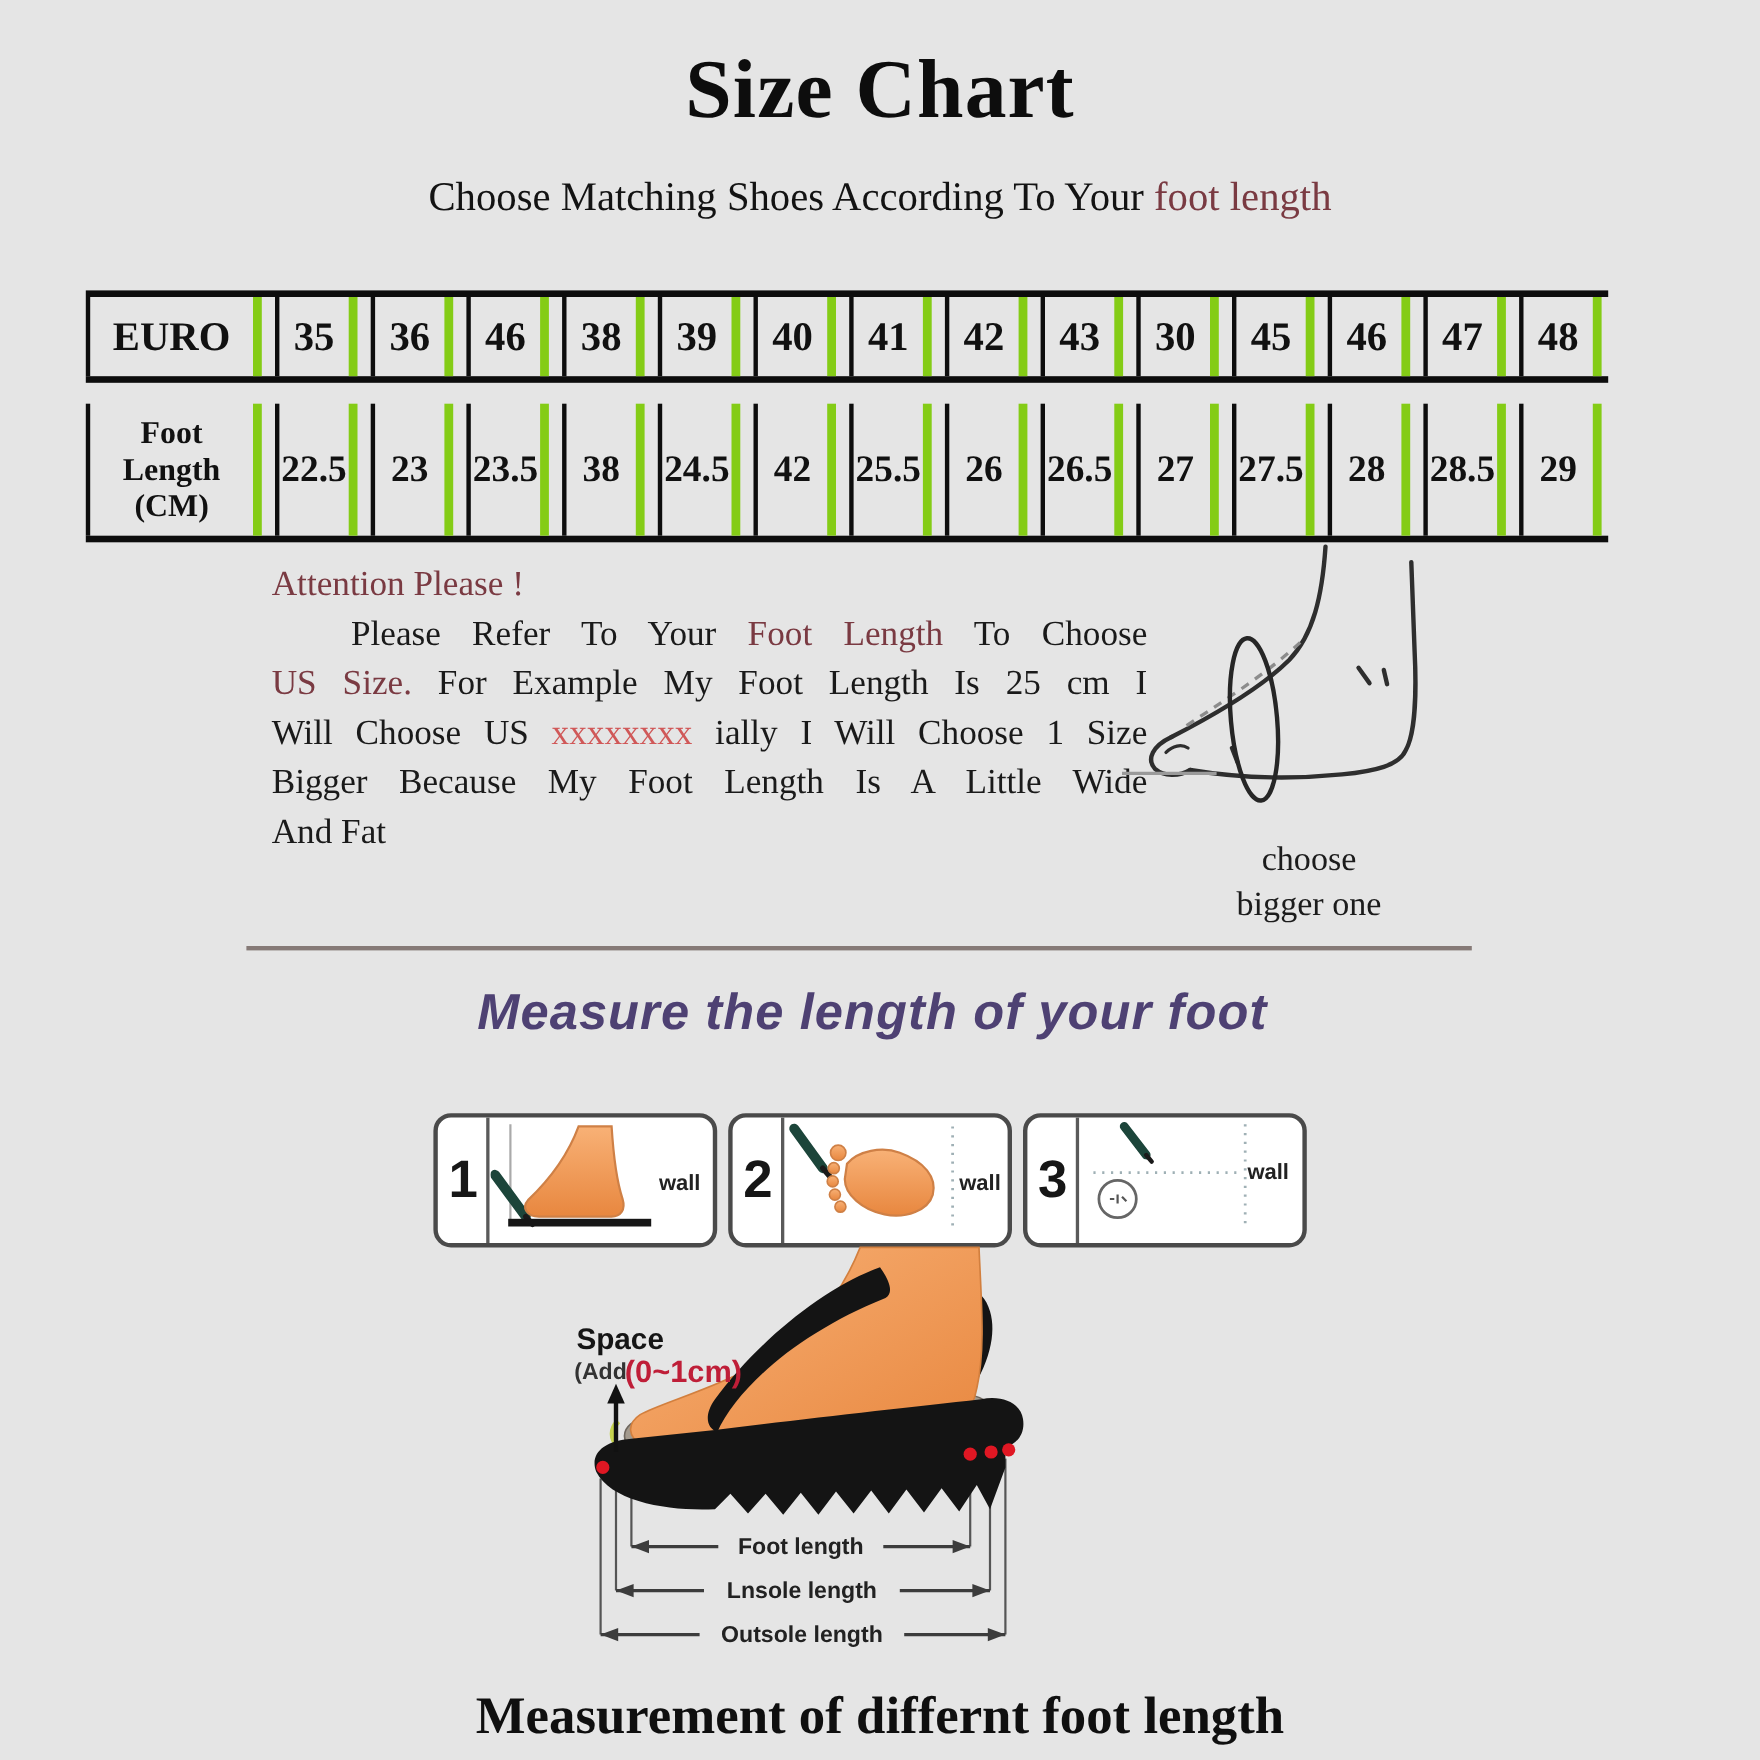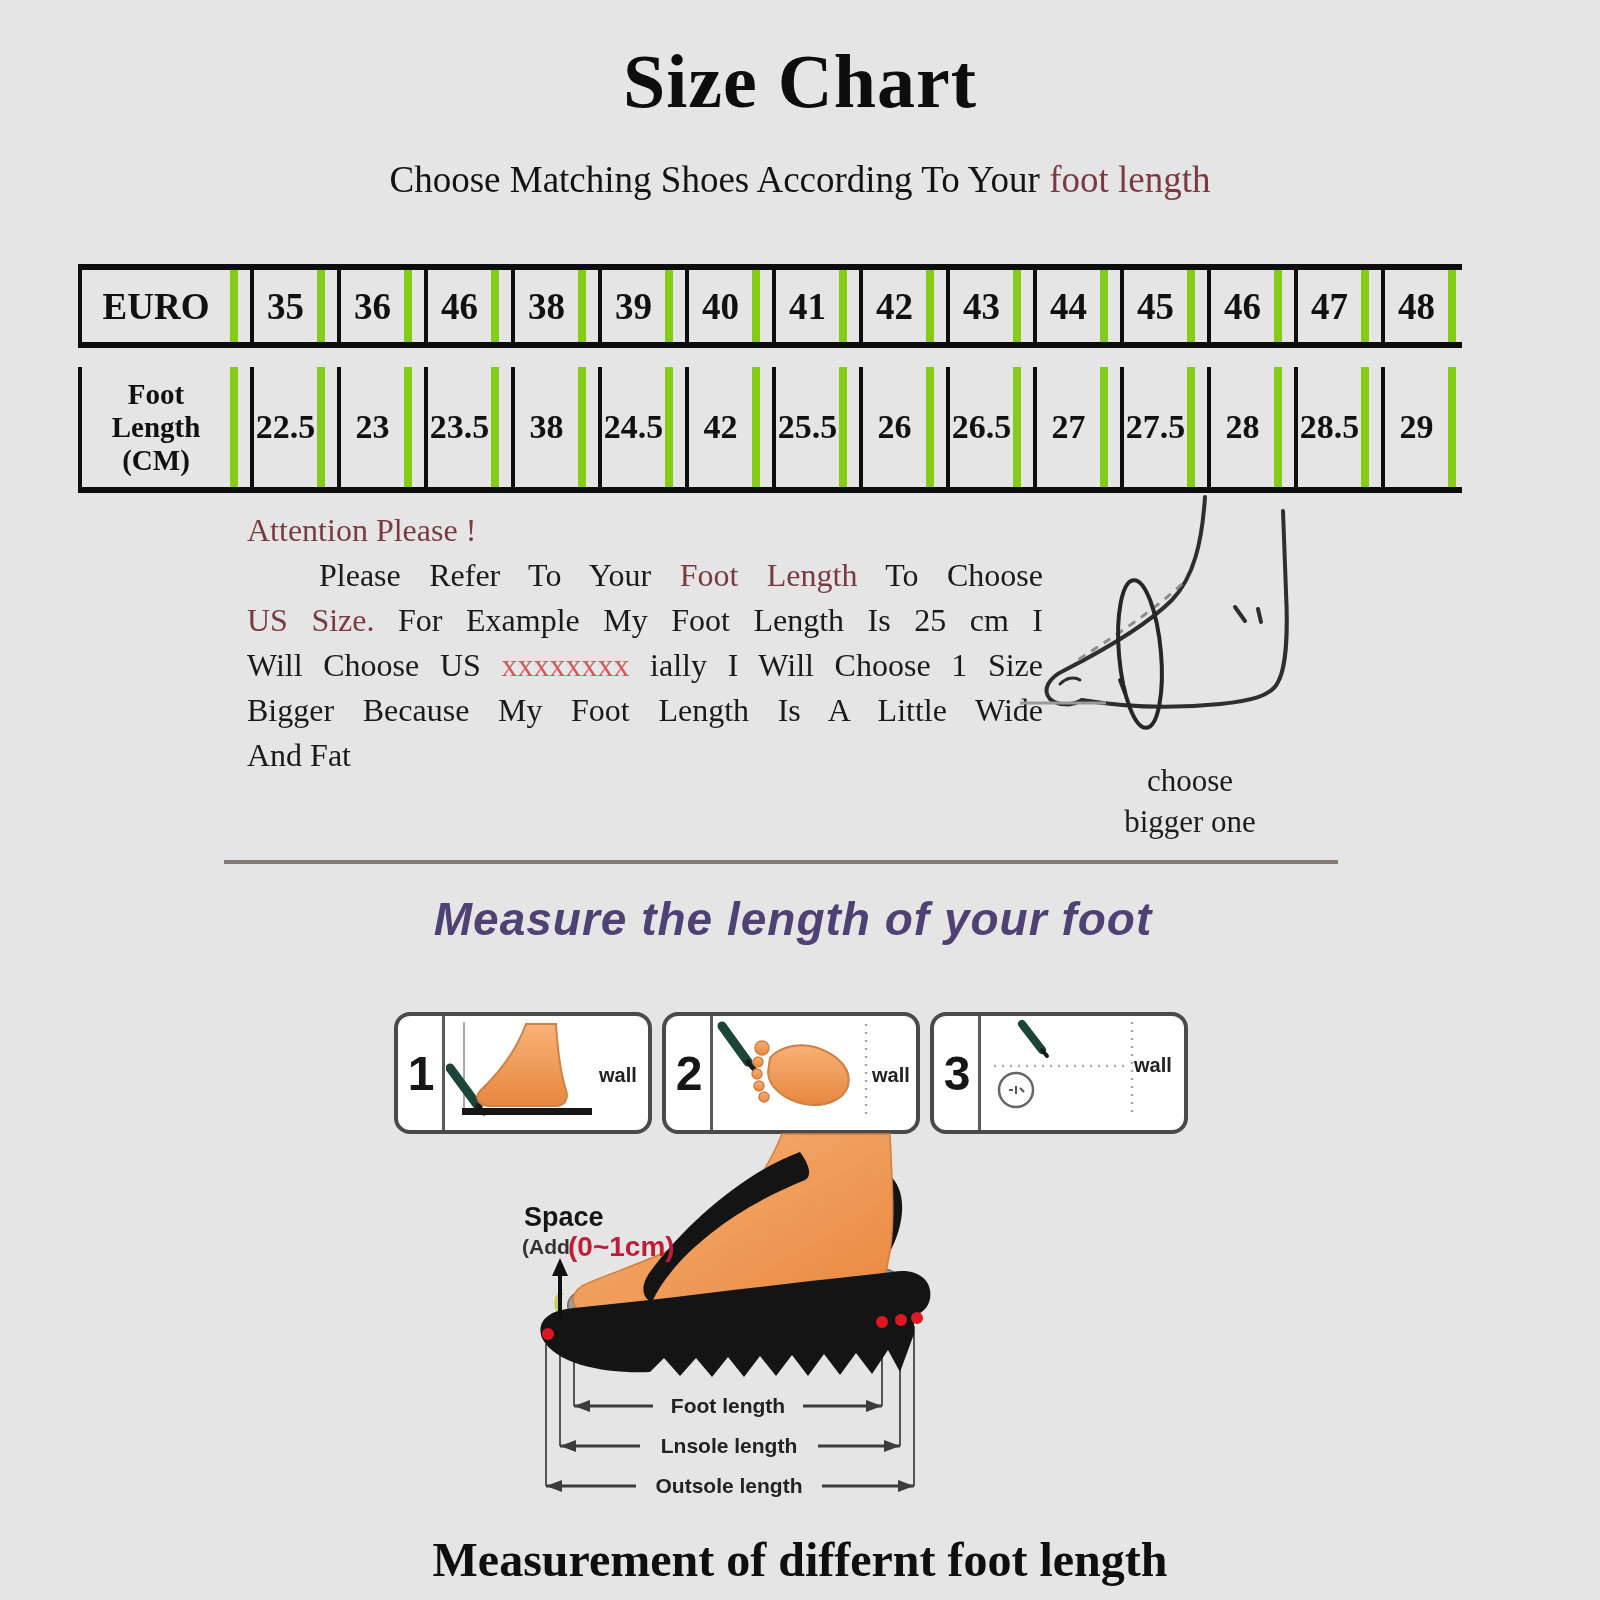--- a/index.html
+++ b/index.html
@@ -83,21 +83,21 @@
 
     <div class="tcell data">35</div>
         <div class="tcell data">36</div>
         <div class="tcell data">46</div>
         <div class="tcell data">38</div>
         <div class="tcell data">39</div>
         <div class="tcell data">40</div>
         <div class="tcell data">41</div>
         <div class="tcell data">42</div>
         <div class="tcell data">43</div>
-        <div class="tcell data">44</div>
+        <div class="tcell data">30</div>
         <div class="tcell data">45</div>
         <div class="tcell data">46</div>
         <div class="tcell data">47</div>
         <div class="tcell data">48</div>
       </div>
     <div class="trow r2">
       <div class="tcell head">
         <span>Foot</span>
         <span>Length</span>
         <span>(CM)</span>

